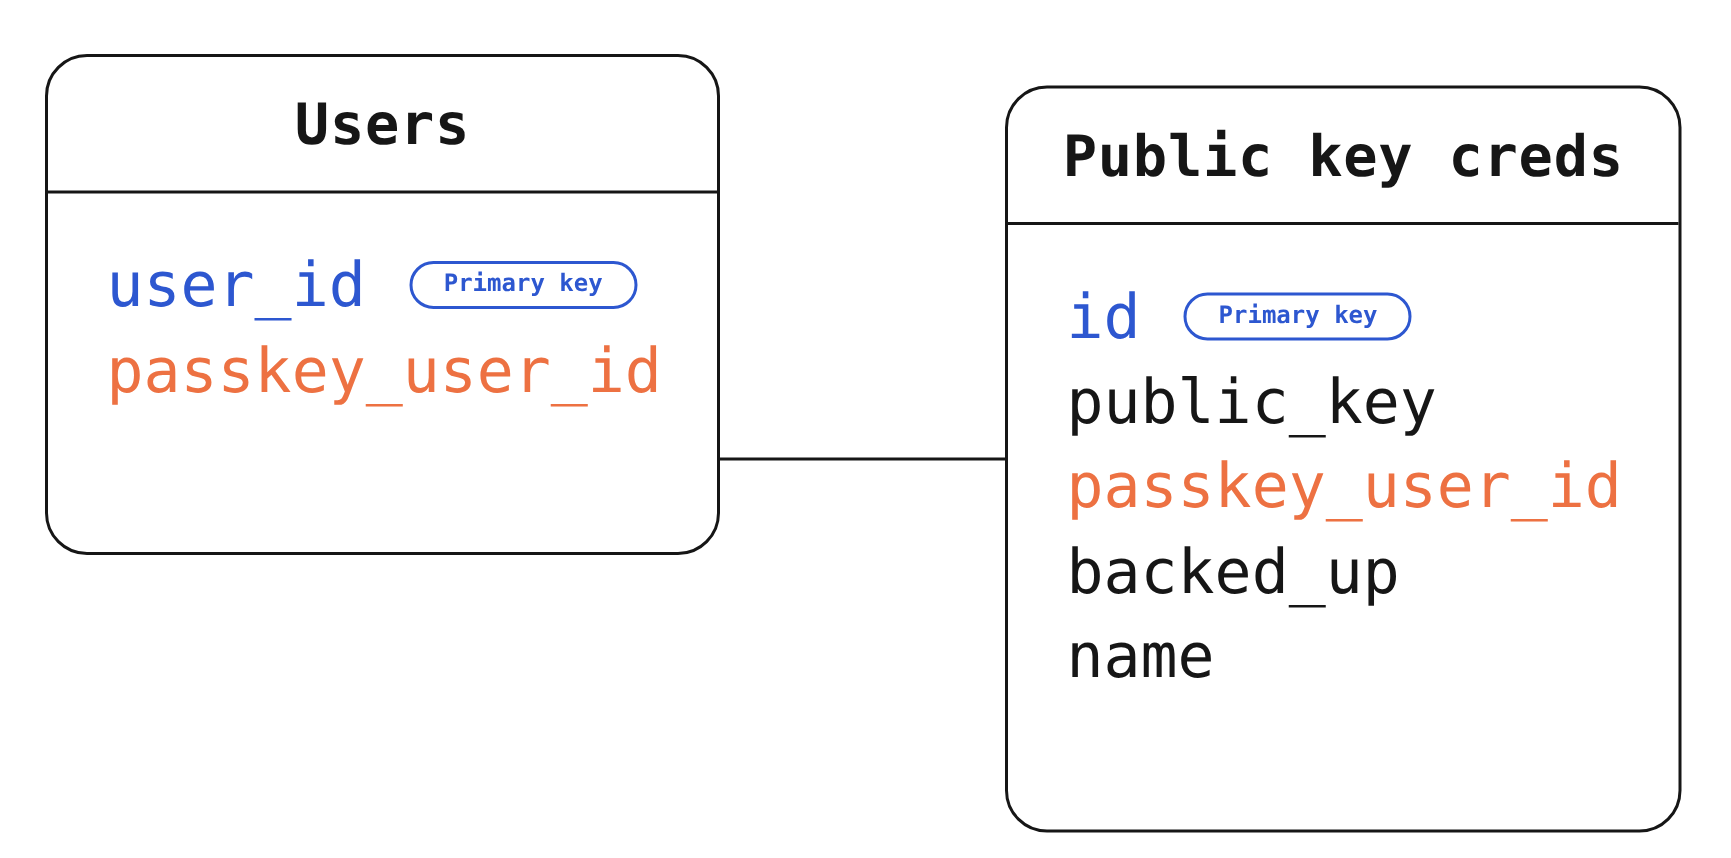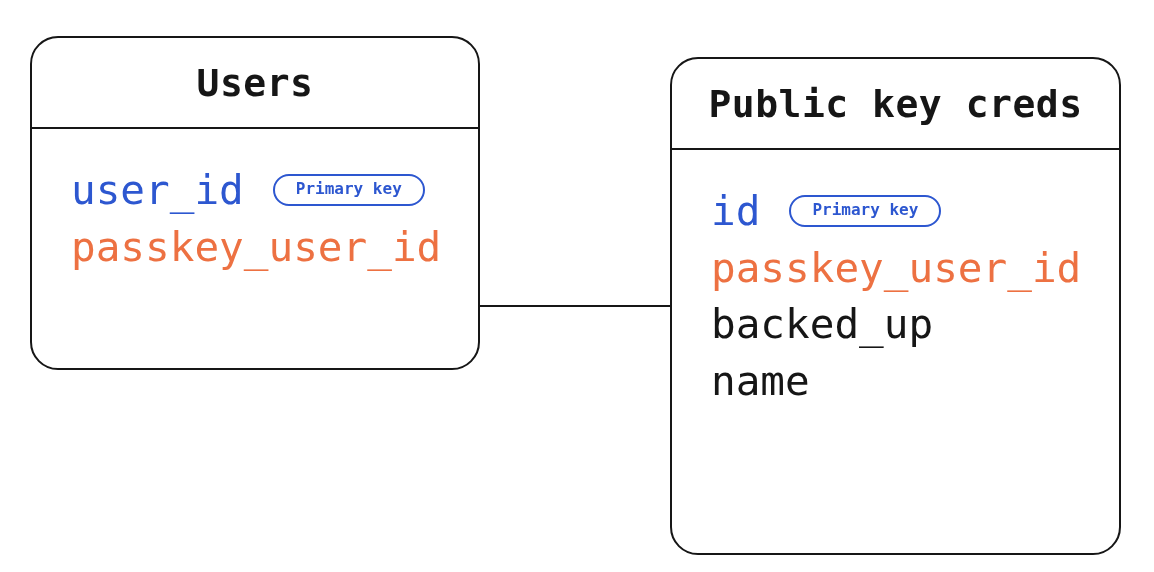--- a/index.html
+++ b/index.html
@@ -96,20 +96,23 @@
   <div class="table-box pkc">
     <div class="table-header">
       <span class="table-title">Public key creds</span>
     </div>
     <div class="table-body">
       <div class="field-row">
         <span class="field-name c-blue">id</span>
         <span class="pk-badge">Primary key</span>
       </div>
       <div class="field-row">
+        <span class="field-name">public_key</span>
+      </div>
+      <div class="field-row">
         <span class="field-name c-orange">passkey_user_id</span>
       </div>
       <div class="field-row">
         <span class="field-name">backed_up</span>
       </div>
       <div class="field-row">
         <span class="field-name">name</span>
       </div>
     </div>
   </div>

